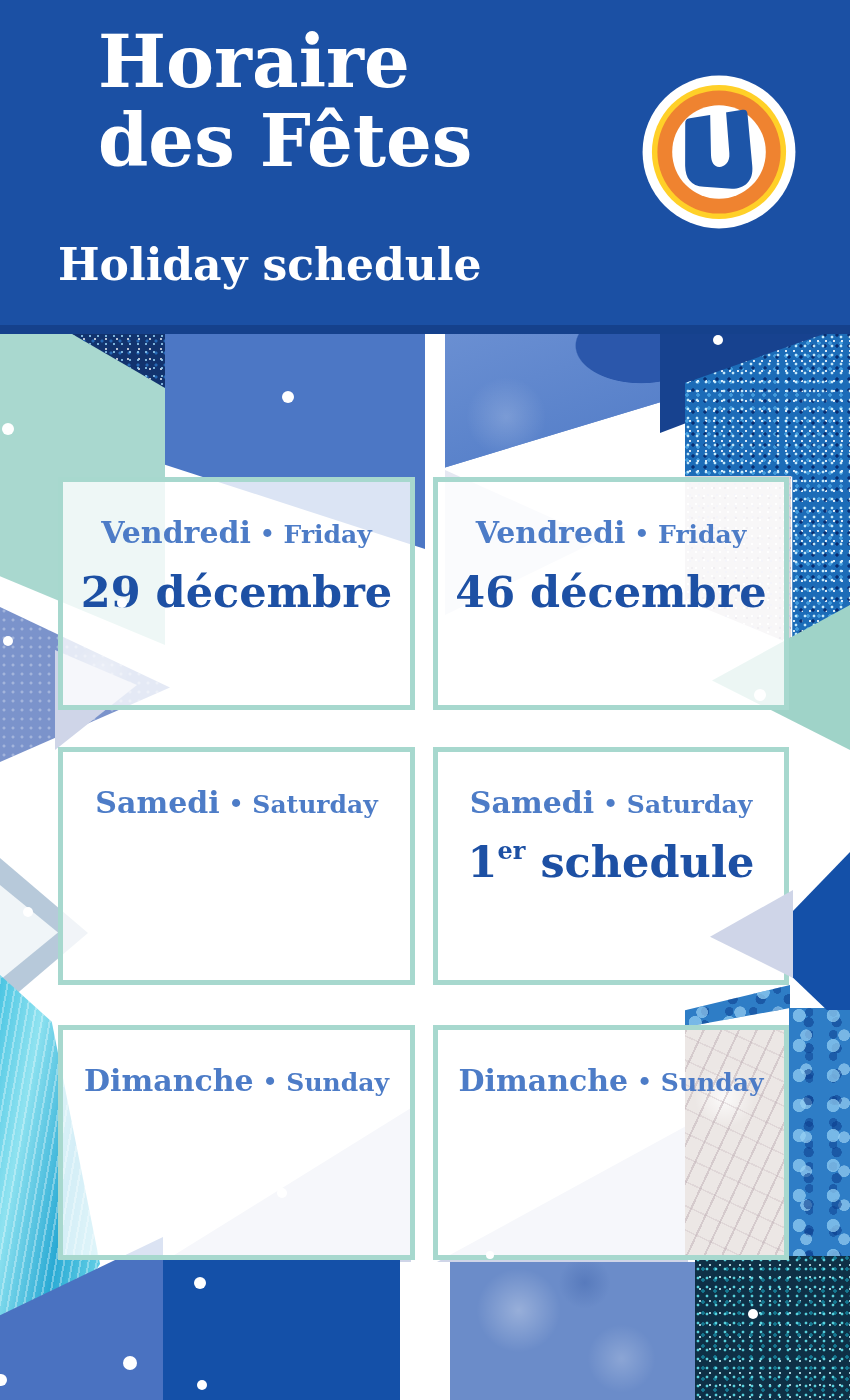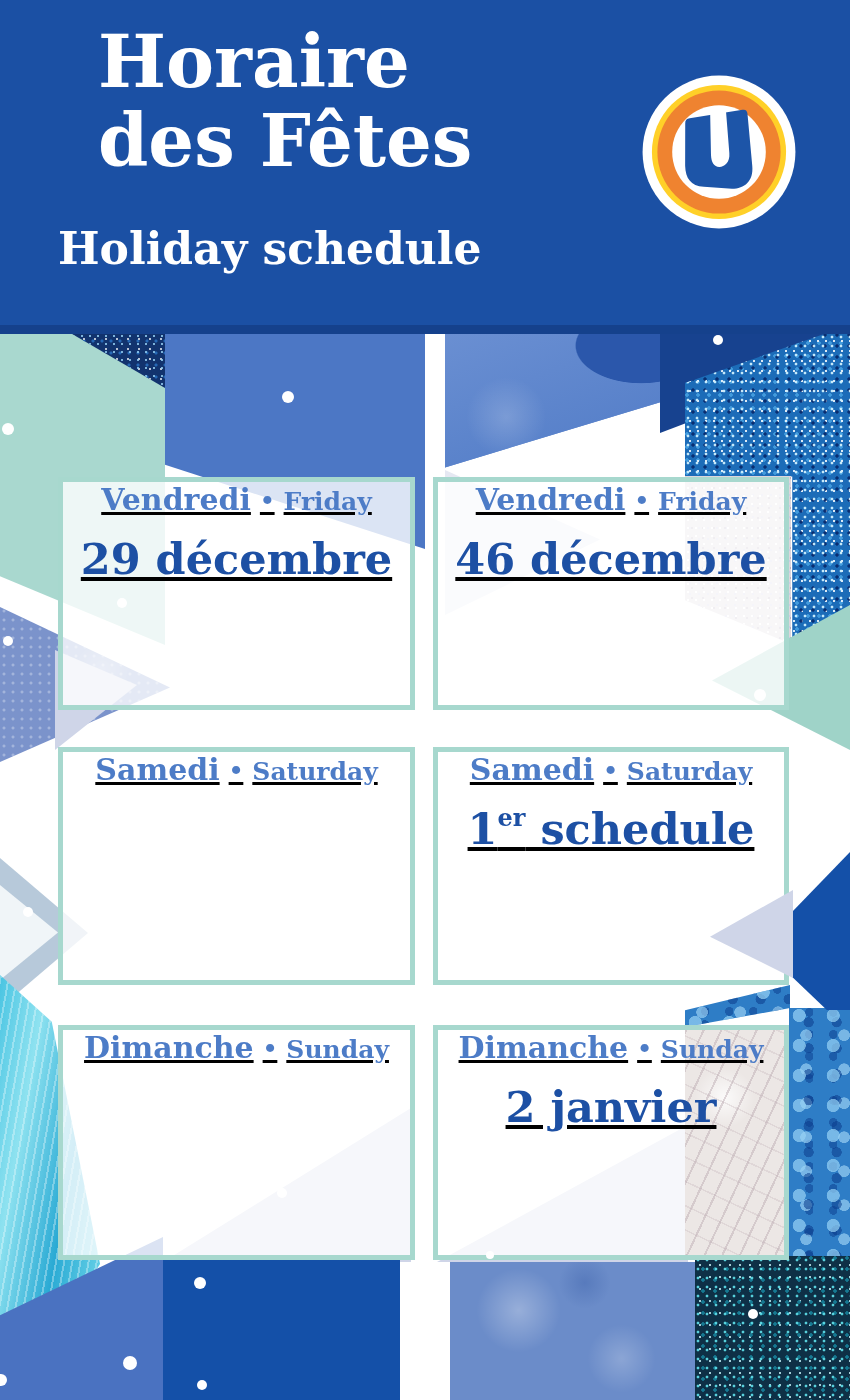--- a/index.html
+++ b/index.html
@@ -4,21 +4,21 @@
 <style>
   html,body{margin:0;padding:0;}
   body{font-family:"DejaVu Serif",serif;}
   .poster{position:relative;width:850px;height:1400px;overflow:hidden;background:#ffffff;}
   .abs{position:absolute;}
 
   
   .header{position:absolute;left:0;top:0;width:850px;height:325px;background:#1b50a4;z-index:10;}
   .header-strip{position:absolute;left:0;top:325px;width:850px;height:9px;background:#15418c;z-index:10;}
   .title{position:absolute;left:58px;top:22px;color:#ffffff;font-weight:700;font-size:72px;line-height:79px;letter-spacing:0px;z-index:11;margin-left:40px;}
-  .subtitle{position:absolute;left:58px;top:223px;color:#ffffff;font-weight:700;font-size:44px;z-index:11;}
+  .subtitle{position:absolute;left:58px;top:239px;color:#ffffff;font-weight:700;font-size:44px;z-index:11;}
   .logo{position:absolute;left:641px;top:74px;width:156px;height:156px;z-index:11;}
 
   
   .c-mint{background:#a9d8cf;}
   .c-mint2{background:#9fd3c8;}
   .c-blueflat{background:#4c77c5;}
   .c-lavender{background:#cfd5e8;}
   .c-steel{background:#b7c9da;}
   .c-whiteish{background:#f0f5f8;}
   .c-medblue{background:#4a72c1;}
@@ -70,21 +70,21 @@
     radial-gradient(circle 42px at 28% 35%, rgba(255,255,255,.3), transparent),
     radial-gradient(circle 34px at 70% 70%, rgba(255,255,255,.22), transparent),
     radial-gradient(circle 26px at 55% 15%, rgba(30,70,150,.25), transparent);}
 
   .dot{position:absolute;background:#ffffff;border-radius:50%;}
   .z1{z-index:1;} .z2{z-index:2;} .z4{z-index:4;} .z6{z-index:6;}
 
   
   .card{position:absolute;z-index:3;box-sizing:border-box;border:5px solid #a7d8ce;
         background:rgba(255,255,255,0.80);text-align:center;overflow:hidden;}
-  .card-inner{position:relative;z-index:2;text-decoration:underline;}
+  .card-inner{position:relative;z-index:2;padding-top:33px;}
   .marble-panel{position:absolute;right:0;top:0;bottom:0;width:99px;z-index:1;}
   .day{font-weight:700;font-size:30px;color:#4d7cc7;line-height:36px;}
   .day .en{font-size:25px;}
   .day .bullet{font-size:23px;padding:0 9px;position:relative;top:-2px;}
   .date{font-weight:700;font-size:43px;color:#1d50a4;line-height:50px;margin-top:3px;}
   .date sup{font-size:24px;vertical-align:18px;}
 </style>
 </head>
 <body>
 
@@ -154,21 +154,20 @@
   <div class="card" style="left:58px;top:1025px;width:357px;height:235px;">
     <div class="card-inner">
       <div class="day"><span>Dimanche</span><span class="bullet">•</span><span class="en">Sunday</span></div>
     </div>
   </div>
 
   <div class="card" style="left:433px;top:1025px;width:356px;height:235px;">
     <div class="marble-panel tex-marble"></div>
     <div class="card-inner">
       <div class="day"><span>Dimanche</span><span class="bullet">•</span><span class="en">Sunday</span></div>
-      <div class="date"><span>2 janvier</span><sup></sup><span></span></div>
     </div>
   </div>
 
   <div class="abs z4 c-royal" style="left:792px;top:852px;width:58px;height:158px;clip-path:polygon(100% 0,0 38%,0 79%,60% 100%,100% 100%);"></div>
   <div class="abs z4 c-lavender" style="left:710px;top:890px;width:83px;height:88px;clip-path:polygon(100% 0,0 53%,100% 100%);"></div>
 
   <div class="dot z6" style="left:117px;top:598px;width:10px;height:10px;"></div>
   <div class="dot z6" style="left:754px;top:689px;width:12px;height:12px;"></div>
   <div class="dot z6" style="left:277px;top:1188px;width:10px;height:10px;"></div>
   <div class="dot z6" style="left:486px;top:1251px;width:8px;height:8px;"></div>

